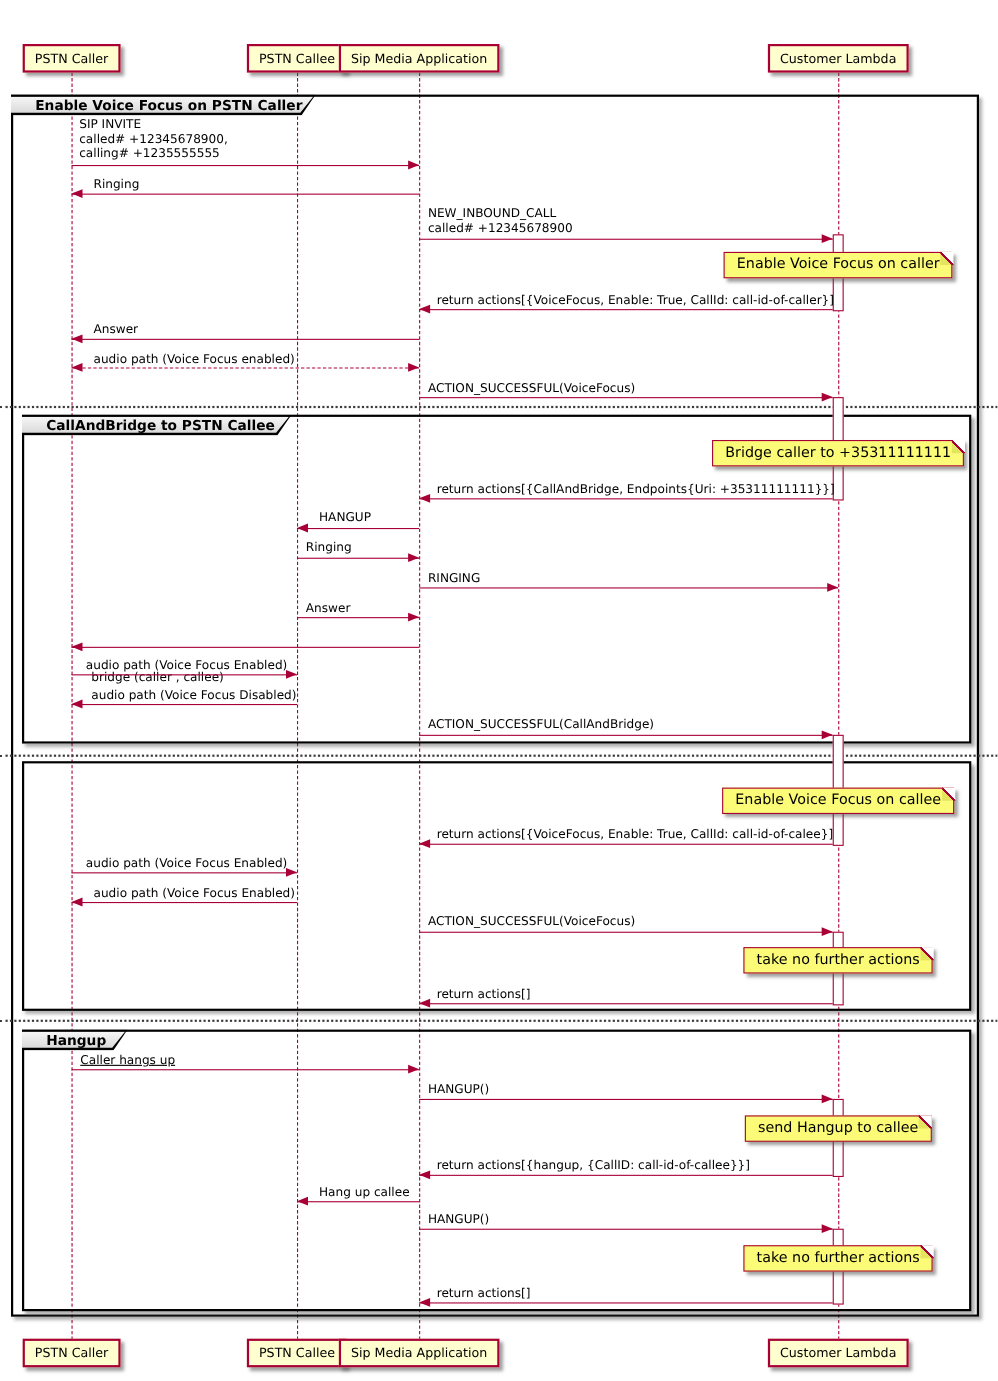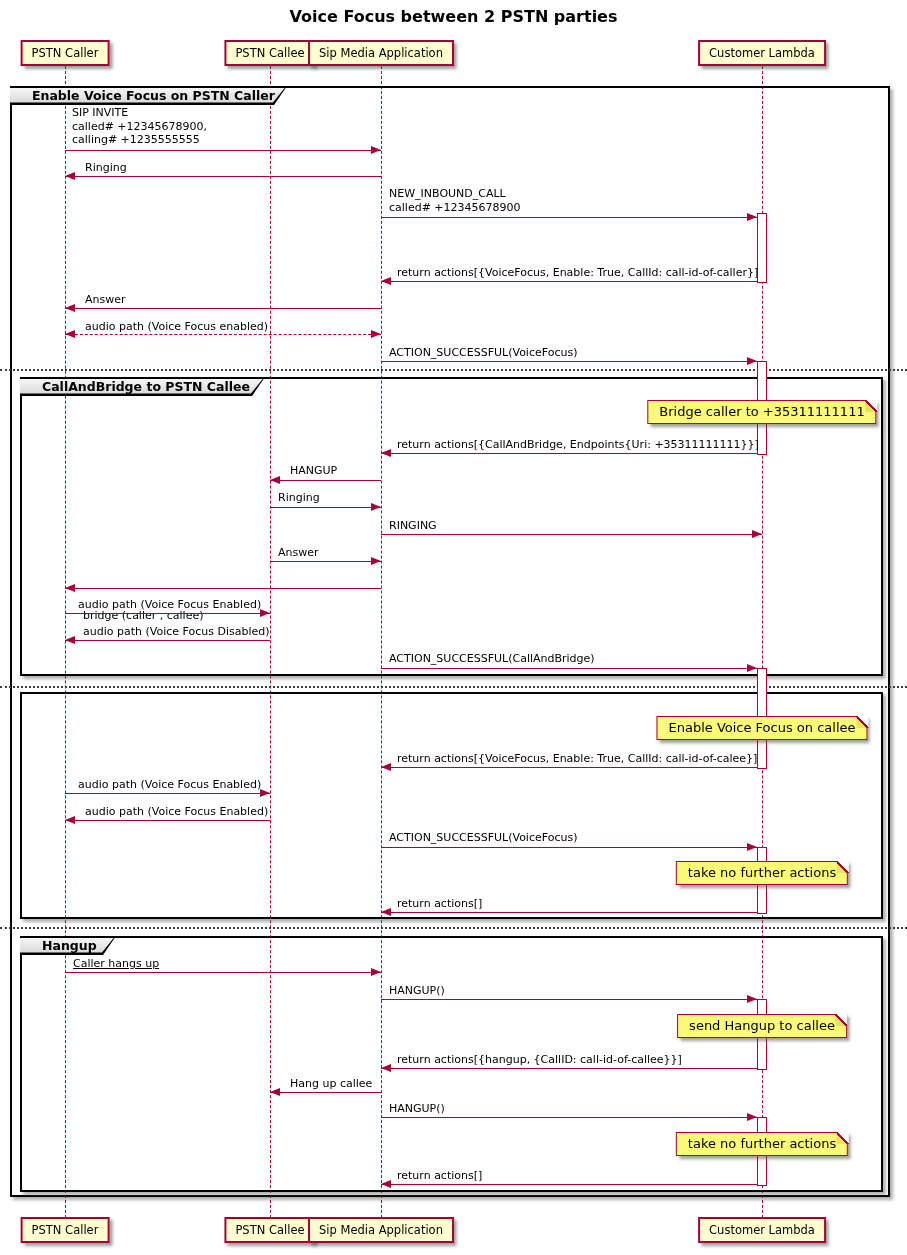--- a/index.html
+++ b/index.html
@@ -40,21 +40,20 @@
         border:1.5px solid #A80036;box-shadow:3px 3px 3px rgba(80,80,80,.55);
         font-size:13px;padding:3px 11px 4px 11px;white-space:nowrap;z-index:5;}
   .fold{position:absolute;top:-1.5px;right:-1.5px;width:12px;height:12px;
         background:linear-gradient(225deg,#ffffff 0%,#ffffff 46%,#A80036 46%,#A80036 58%,#e4e45f 58%);}
 </style>
 </head>
 <body>
 
 <div class="stage">
 
-  <div class="title">Voice Focus between 2 PSTN parties</div>
 
   <div class="lifeline" style="left:65px;"></div>
   <div class="lifeline" style="left:270px;"></div>
   <div class="lifeline" style="left:381px;"></div>
   <div class="lifeline" style="left:762px;"></div>
 
   <div class="participant" style="left:65px;top:40px;">PSTN Caller</div>
   <div class="participant" style="left:270px;top:40px;">PSTN Callee</div>
   <div class="participant" style="left:381px;top:40px;">Sip Media Application</div>
   <div class="participant" style="left:762px;top:40px;">Customer Lambda</div>
@@ -263,20 +262,24 @@
     <div class="mline" style="left:381px;top:1117px;width:376px;"></div>
     <div class="ah r" style="left:747px;top:1113px;"></div>
   </div>
 
   <div class="msg">
     <div class="mlabel" style="left:397px;top:1169px;">return actions[]</div>
     <div class="mline" style="left:381px;top:1184px;width:376px;"></div>
     <div class="ah l" style="left:381px;top:1180px;"></div>
   </div>
 
+  <div class="note" style="left:762px;top:229px;">
+    <span>Enable Voice Focus on caller</span>
+    <span class="fold"></span>
+  </div>
   <div class="note" style="left:762px;top:400px;">
     <span>Bridge caller to +35311111111</span>
     <span class="fold"></span>
   </div>
   <div class="note" style="left:762px;top:716px;">
     <span>Enable Voice Focus on callee</span>
     <span class="fold"></span>
   </div>
   <div class="note" style="left:762px;top:861px;">
     <span>take no further actions</span>

